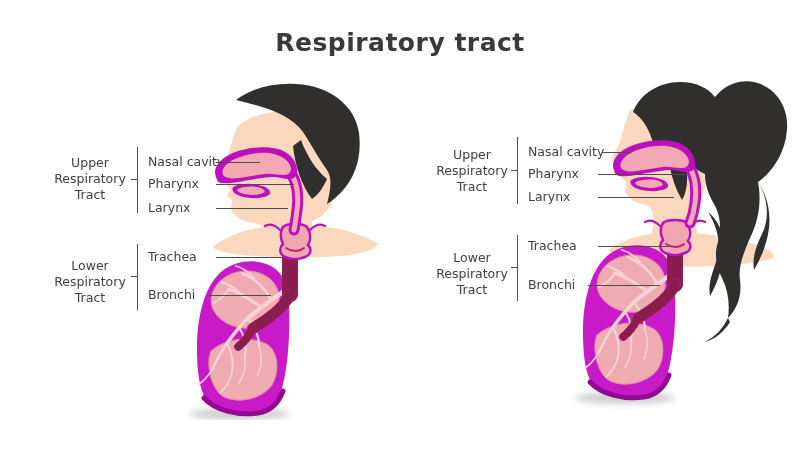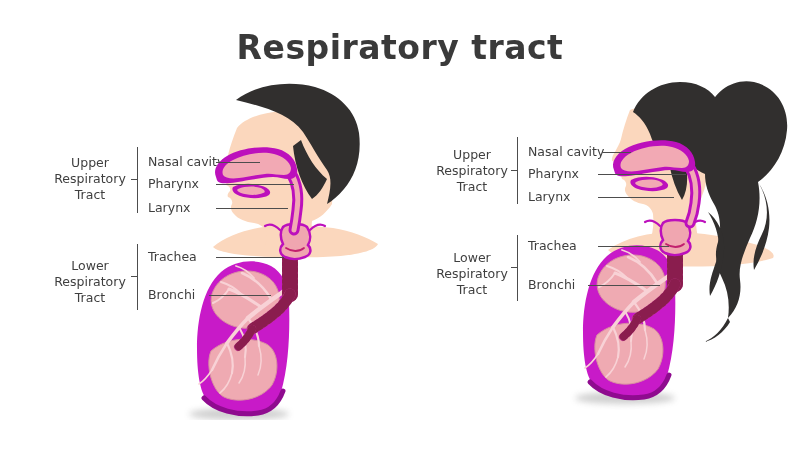--- a/index.html
+++ b/index.html
@@ -1,19 +1,19 @@
 <!DOCTYPE html>
 <html><head>
 <meta charset="utf-8">
 <style>
   html,body{margin:0;padding:0;background:#fff;}
   .stage{position:relative;width:800px;height:450px;background:#ffffff;overflow:hidden;
          font-family:"DejaVu Sans","Liberation Sans",sans-serif;}
   .title{position:absolute;top:28px;left:0;width:800px;text-align:center;
-         font-weight:bold;font-size:33px;color:#3a3a3a;letter-spacing:.5px;}
+         font-weight:bold;font-size:25px;color:#3a3a3a;letter-spacing:.5px;}
   .group-label{position:absolute;width:104px;text-align:center;font-size:12.5px;
          line-height:16px;color:#3f3f3f;}
   .group-label span{display:block;}
   .item-label{position:absolute;font-size:12.5px;color:#3f3f3f;white-space:nowrap;}
   .leader{position:absolute;height:1.3px;background:#4d4d4d;z-index:5;}
   .bracket{position:absolute;width:1.3px;background:#4d4d4d;z-index:5;}
   .tick{position:absolute;height:1.3px;width:6px;background:#4d4d4d;z-index:5;}
   .fig{position:absolute;z-index:1;}
 </style>
 </head>

